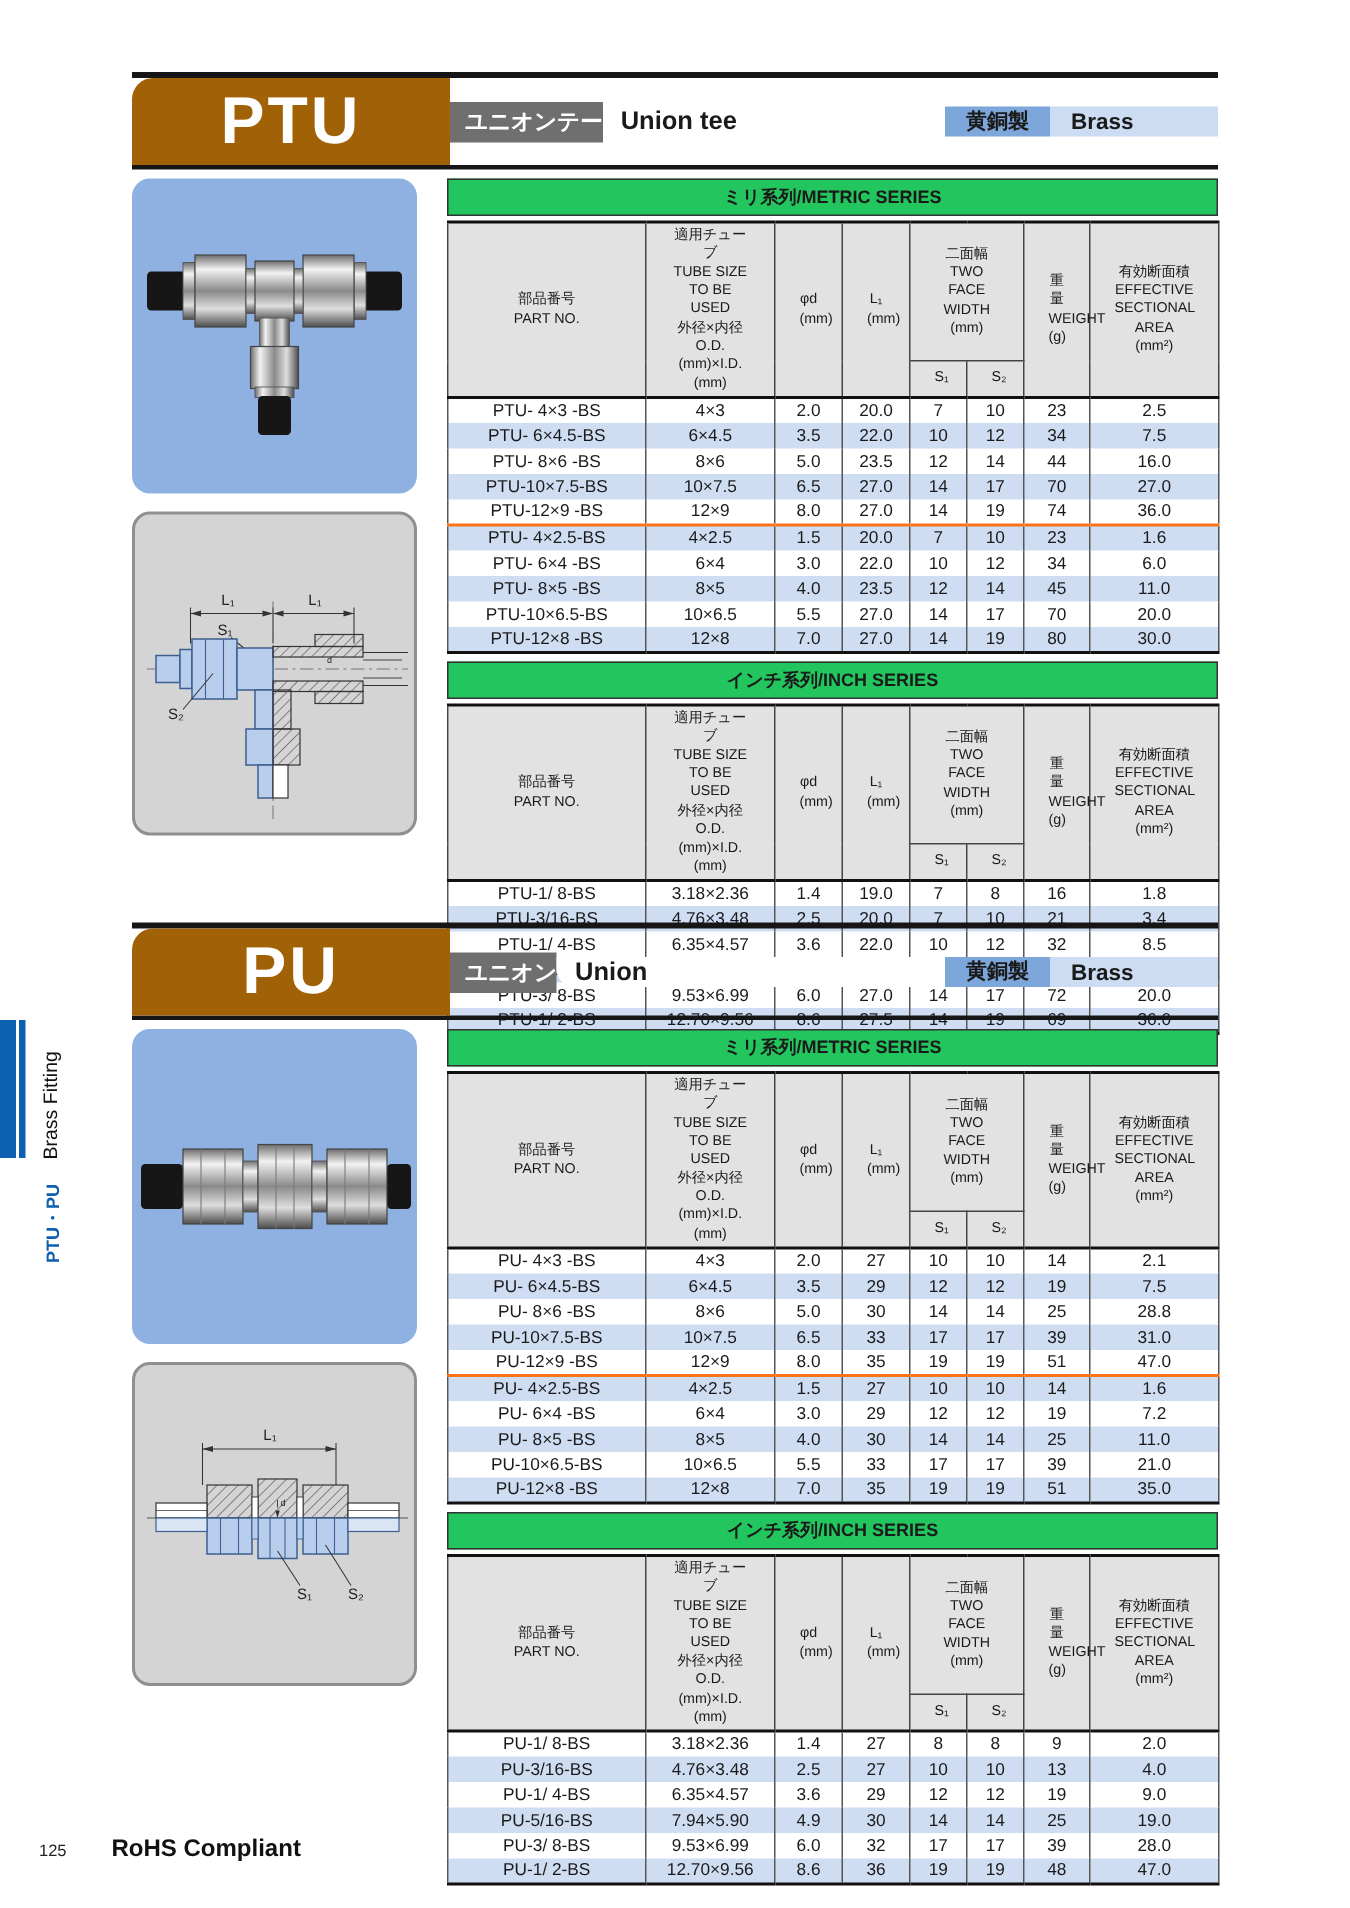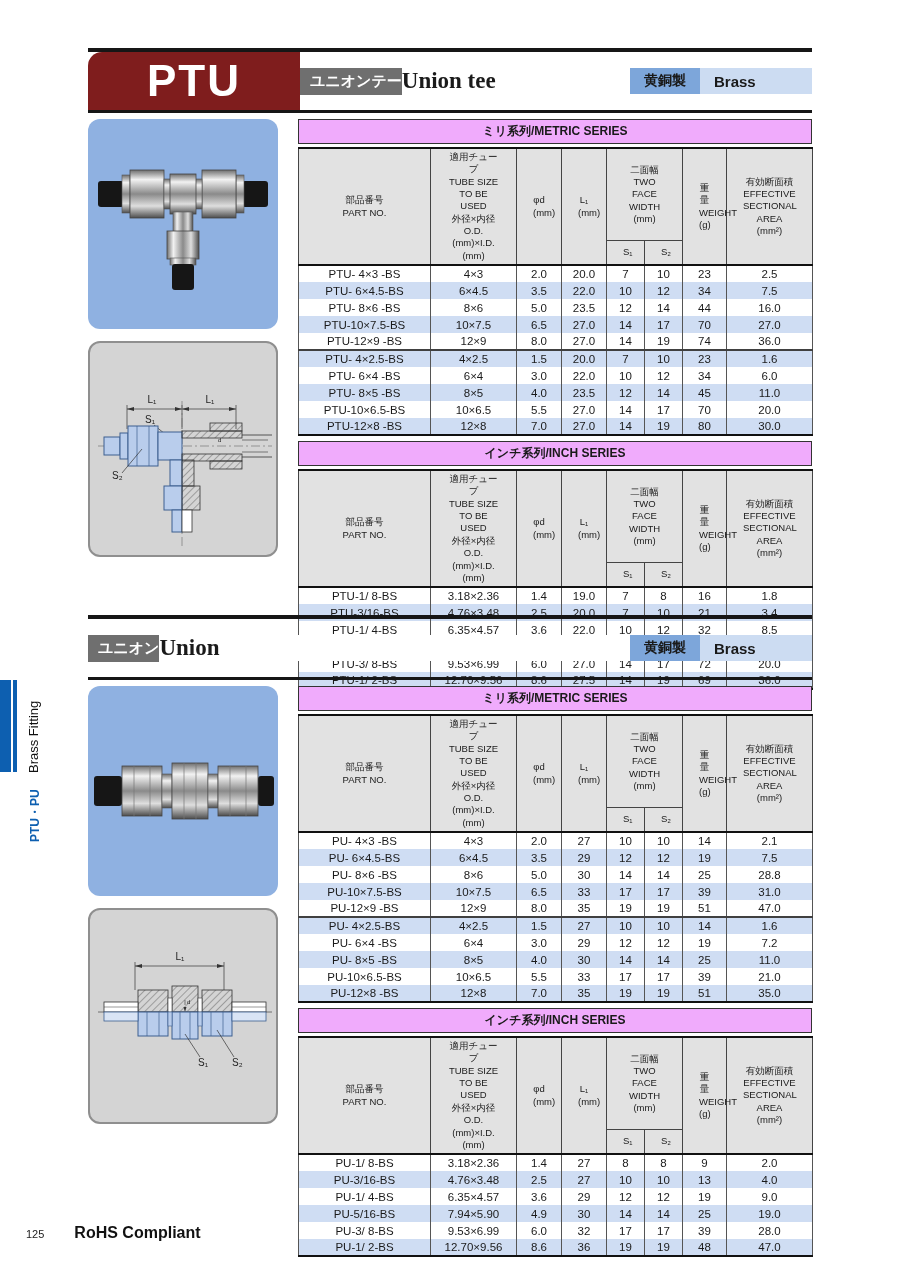--- a/index.html
+++ b/index.html
@@ -6,50 +6,50 @@
   html,body { background:#ffffff; }
   body { font-family:"Liberation Sans","DejaVu Sans",sans-serif; color:#1a1a1a; }
   .page { position:relative; width:900px; height:1272px; background:#fff; overflow:hidden; }
 
   
   .product-section { position:absolute; left:88px; width:724px; }
   #ptu-section { top:48px; }
   #pu-section  { top:615px; }
 
   .prod-header { display:flex; border-top:4px solid #161616; border-bottom:3px solid #161616; height:65px; }
-  .code-badge { width:212px; background:#7f1d1d; color:#fff; display:flex; align-items:center; justify-content:center;
+  .code-badge { width:212px; background:#a16207; color:#fff; display:flex; align-items:center; justify-content:center;
                 font-size:44px; font-weight:bold; letter-spacing:2px; border-radius:14px 0 0 0; }
   .header-right { flex:1; display:flex; flex-direction:row; min-width:0;align-items:center; }
   .jp-bar { height:27px; background:#6f6f6f; color:#fff; font-weight:bold; font-size:15px;
             display:flex; align-items:center; padding-left:10px; }
   .en-bar { flex:1; background:#fff; display:flex; align-items:stretch; border-radius:0 0 0 12px; }
-  .en-name { flex:1; display:flex; align-items:center; padding-left:0; font-weight:bold; font-size:23px;font-family:Liberation Serif, serif; }
+  .en-name { flex:1; display:flex; align-items:center; padding-left:12px; font-weight:bold; font-size:17px; }
   .material-jp { width:70px; background:#7da6da; display:flex; align-items:center; justify-content:center;
                  font-weight:bold; font-size:14px; }
   .material-en { width:112px; background:#ccdcf2; display:flex; align-items:center; padding-left:14px;
                  font-weight:bold; font-size:15px; }
 
   .prod-body { display:flex; gap:20px; margin-top:6px; }
   .left-col { width:190px; flex:0 0 190px; }
   .photo-box { height:210px; background:#8fb1e1; border-radius:12px; margin-bottom:12px; overflow:hidden; }
   .drawing-box { height:216px; background:#d4d4d4; border-radius:12px; border:2px solid #8f8f8f; overflow:hidden; }
   .photo-box svg, .drawing-box svg { width:100%; height:100%; display:block; }
 
   .tables-col { flex:1; min-width:0; }
-  .series-title { border:1px solid #333; background:#f0abfc; text-align:center; font-weight:bold;
+  .series-title { border:1px solid #333; background:#22c55e; text-align:center; font-weight:bold;
                   font-size:12px; padding:3px 0; margin-bottom:3px; }
   .spec-table { border-collapse:collapse; width:100%; table-layout:fixed; margin-bottom:5px; }
   .spec-table th { background:#e2e2e2; border:1px solid #444; font-weight:normal; white-space:pre-line;
                    font-size:9.5px; line-height:1.3; padding:2px 16px; text-align:center; vertical-align:middle; }
   .spec-table thead tr:first-child th { border-top:2px solid #111; }
   .spec-table td { border-left:1px solid #555; border-right:1px solid #555; text-align:center;
                    font-size:11.5px; height:17px; padding:0 1px; }
   .spec-table tbody tr:first-child td { border-top:2px solid #111;margin-top:25px; }
   .spec-table tbody tr:last-child td { border-bottom:2px solid #111; }
-  .spec-table.metric tbody tr:nth-child(5) td { border-bottom:2px solid #404040; }
+  .spec-table.metric tbody tr:nth-child(5) td { border-bottom:2px solid #f97316; }
   .spec-table tbody tr:nth-child(even) { background:#cfddf3; }
 
   
   .side-tab { position:absolute; left:0; top:680px; width:17px; height:92px;
               background:linear-gradient(90deg,#0d5fb0 0 11px,#ffffff 11px 13px,#0d5fb0 13px 17px); }
   .v-label { position:absolute; transform:rotate(-90deg); transform-origin:0 0; white-space:nowrap; }
   .v-label.cat { left:26px; top:773px; font-size:13px; color:#111; }
   .v-label.prod { left:27px; top:842px; font-size:12px; font-weight:bold; color:#0d5fb0; }
 
   
@@ -420,20 +420,21 @@
                 <td>36.0</td>
               </tr>
             </tbody>
         </table>
       </div>
     </div>
   </section>
 
   <section class="product-section" id="pu-section">
     <header class="prod-header">
+      <div class="code-badge">PU</div>
       <div class="header-right">
         <div class="jp-bar">ユニオン</div>
         <div class="en-bar">
           <span class="en-name">Union</span>
           <span class="material-jp">黄銅製</span>
           <span class="material-en">Brass</span>
         </div>
       </div>
     </header>
 

